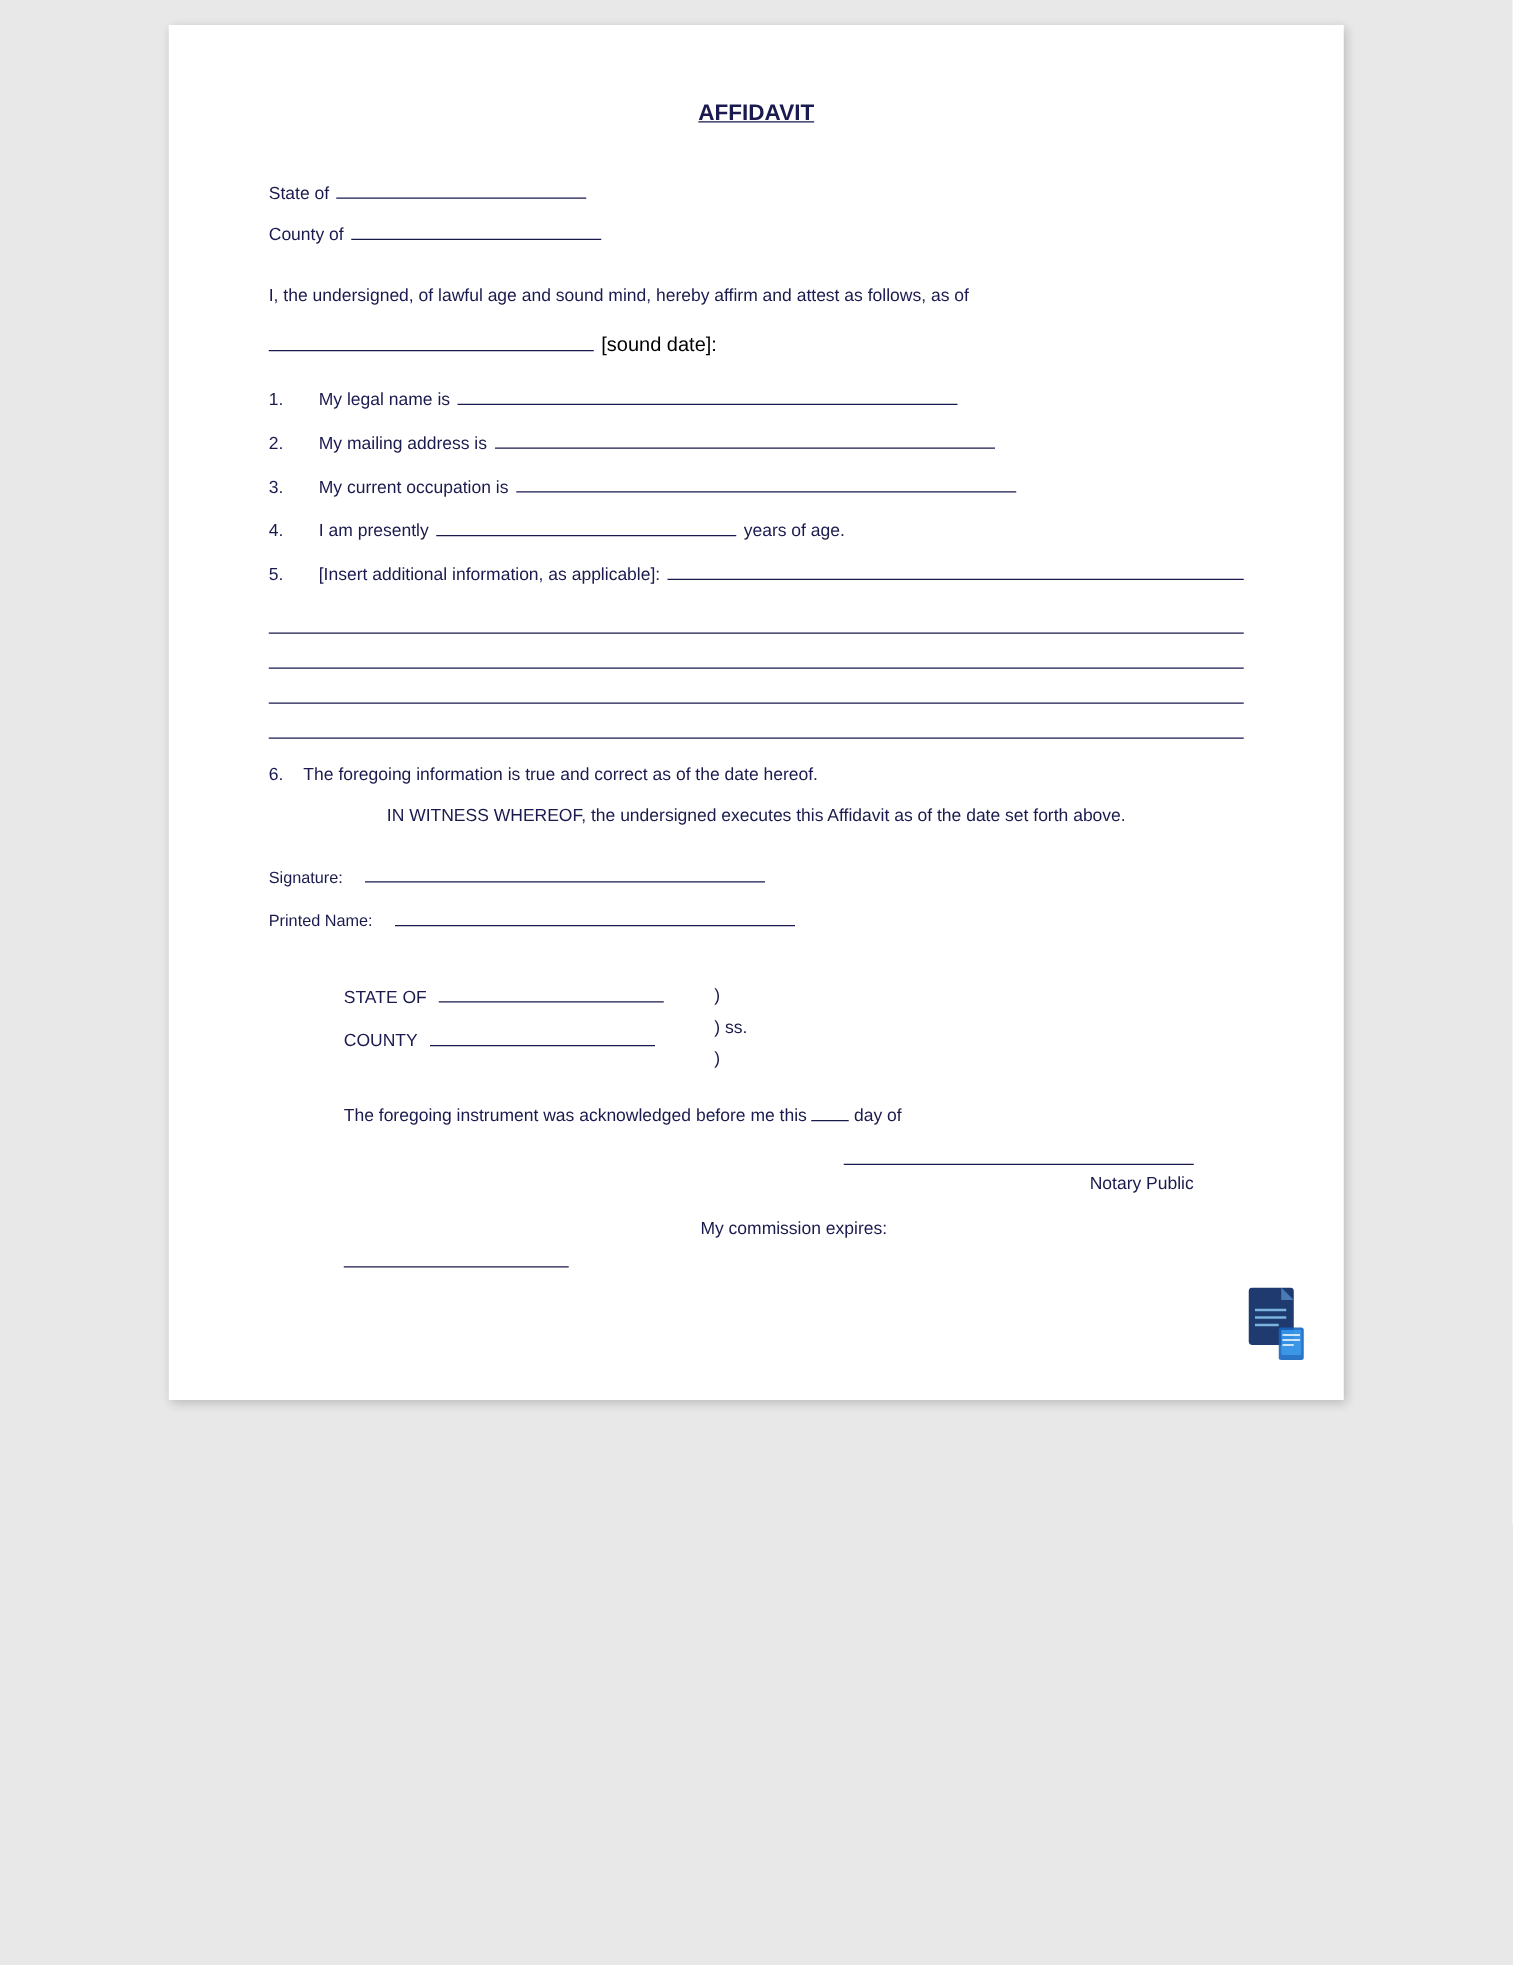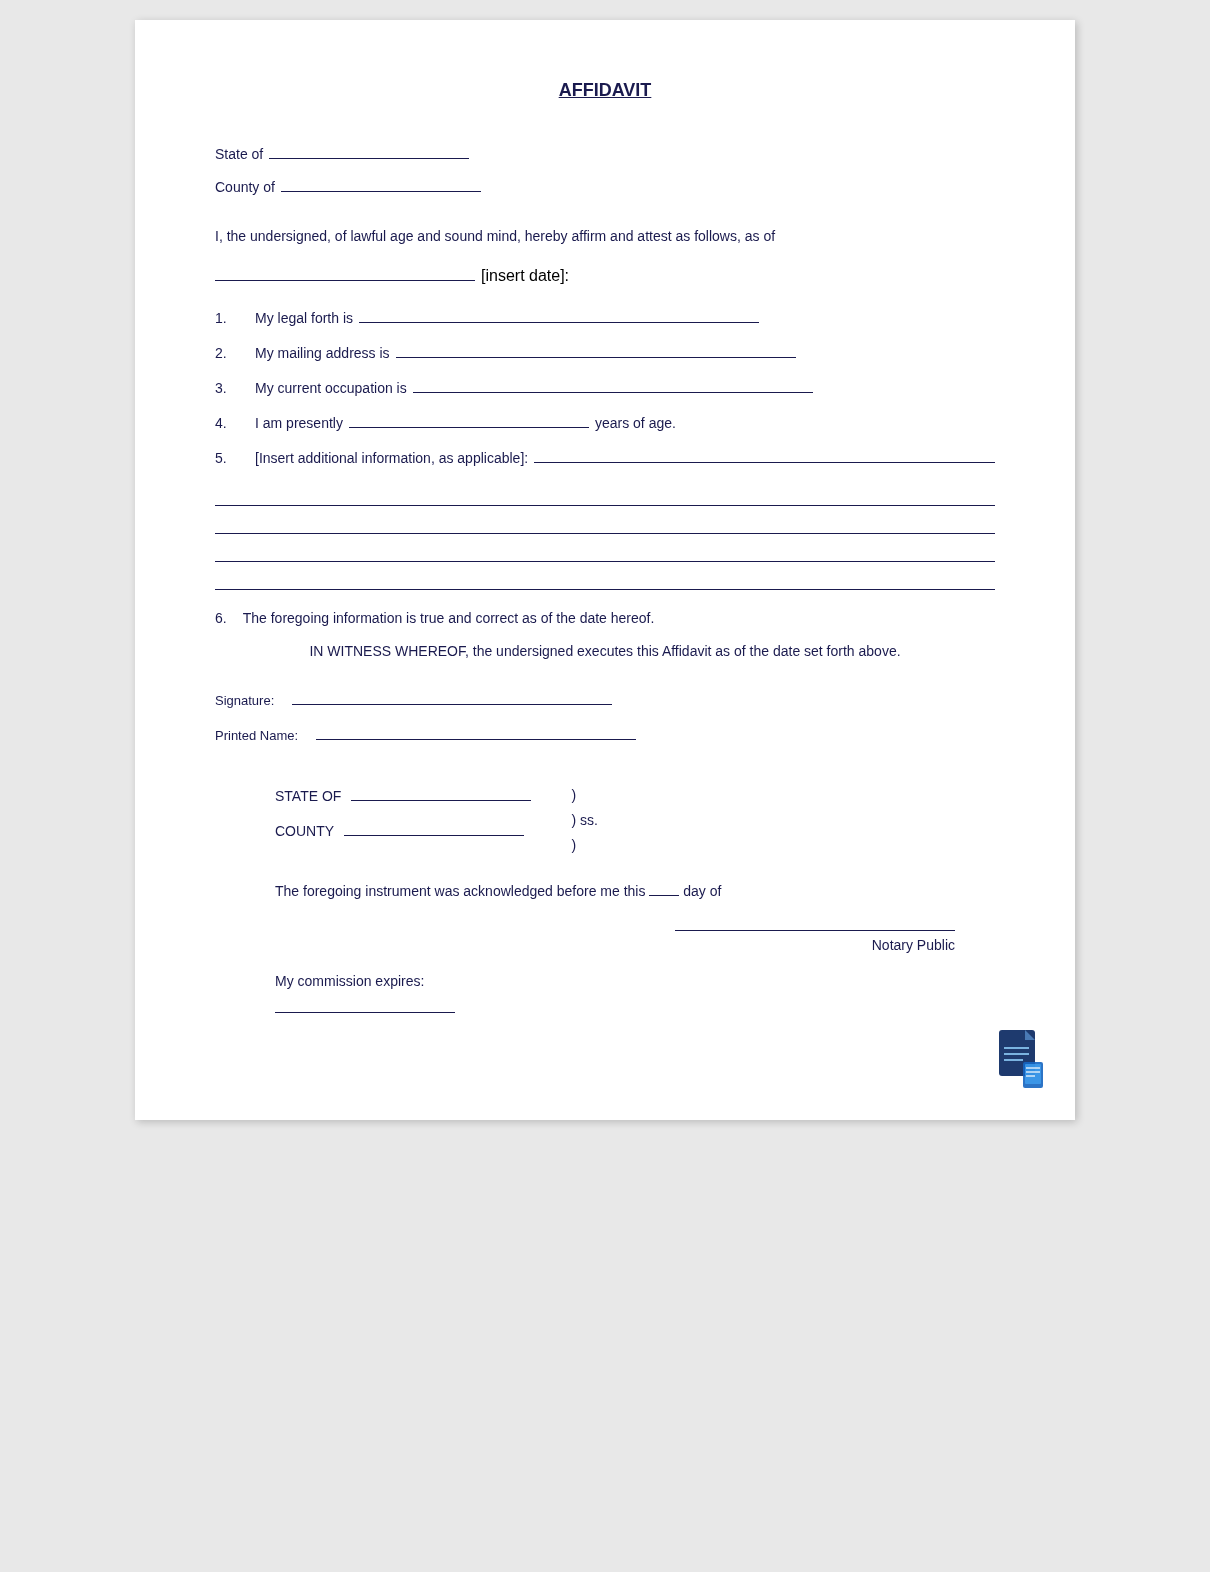--- a/index.html
+++ b/index.html
@@ -235,20 +235,21 @@
 
     .notary-label {
       color: #1a1a4e;
       font-size: 14px;
     }
 
     .commission-section {
       margin-top: 20px;
       color: #1a1a4e;
       font-size: 14px;
+      text-align: center;
     }
 
     .commission-line {
       border-bottom: 1px solid #1a1a4e;
       width: 180px;
       height: 18px;
       margin-top: 6px;
     }
 
     .watermark-icon {
@@ -298,30 +299,30 @@
       <span class="field-line"></span>
     </div>
   </div>
 
   <div style="margin-bottom: 20px;">
     <p class="intro-paragraph">
       <span>I, the undersigned, of lawful age and sound mind, hereby affirm and attest as follows, as of</span>
     </p>
     <div class="intro-date-row">
       <span class="intro-date-line"></span>
-      <span>[insert date]:</span>
+      <span>[sound date]:</span>
     </div>
   </div>
 
   <div class="numbered-items">
 
     <div class="numbered-item">
       <span class="item-number">1.</span>
       <div class="item-content">
-        <span>My legal forth is</span>
+        <span>My legal name is</span>
         <span class="field-line-long"></span>
       </div>
     </div>
 
     <div class="numbered-item">
       <span class="item-number">2.</span>
       <div class="item-content">
         <span>My mailing address is</span>
         <span class="field-line-long"></span>
       </div>

